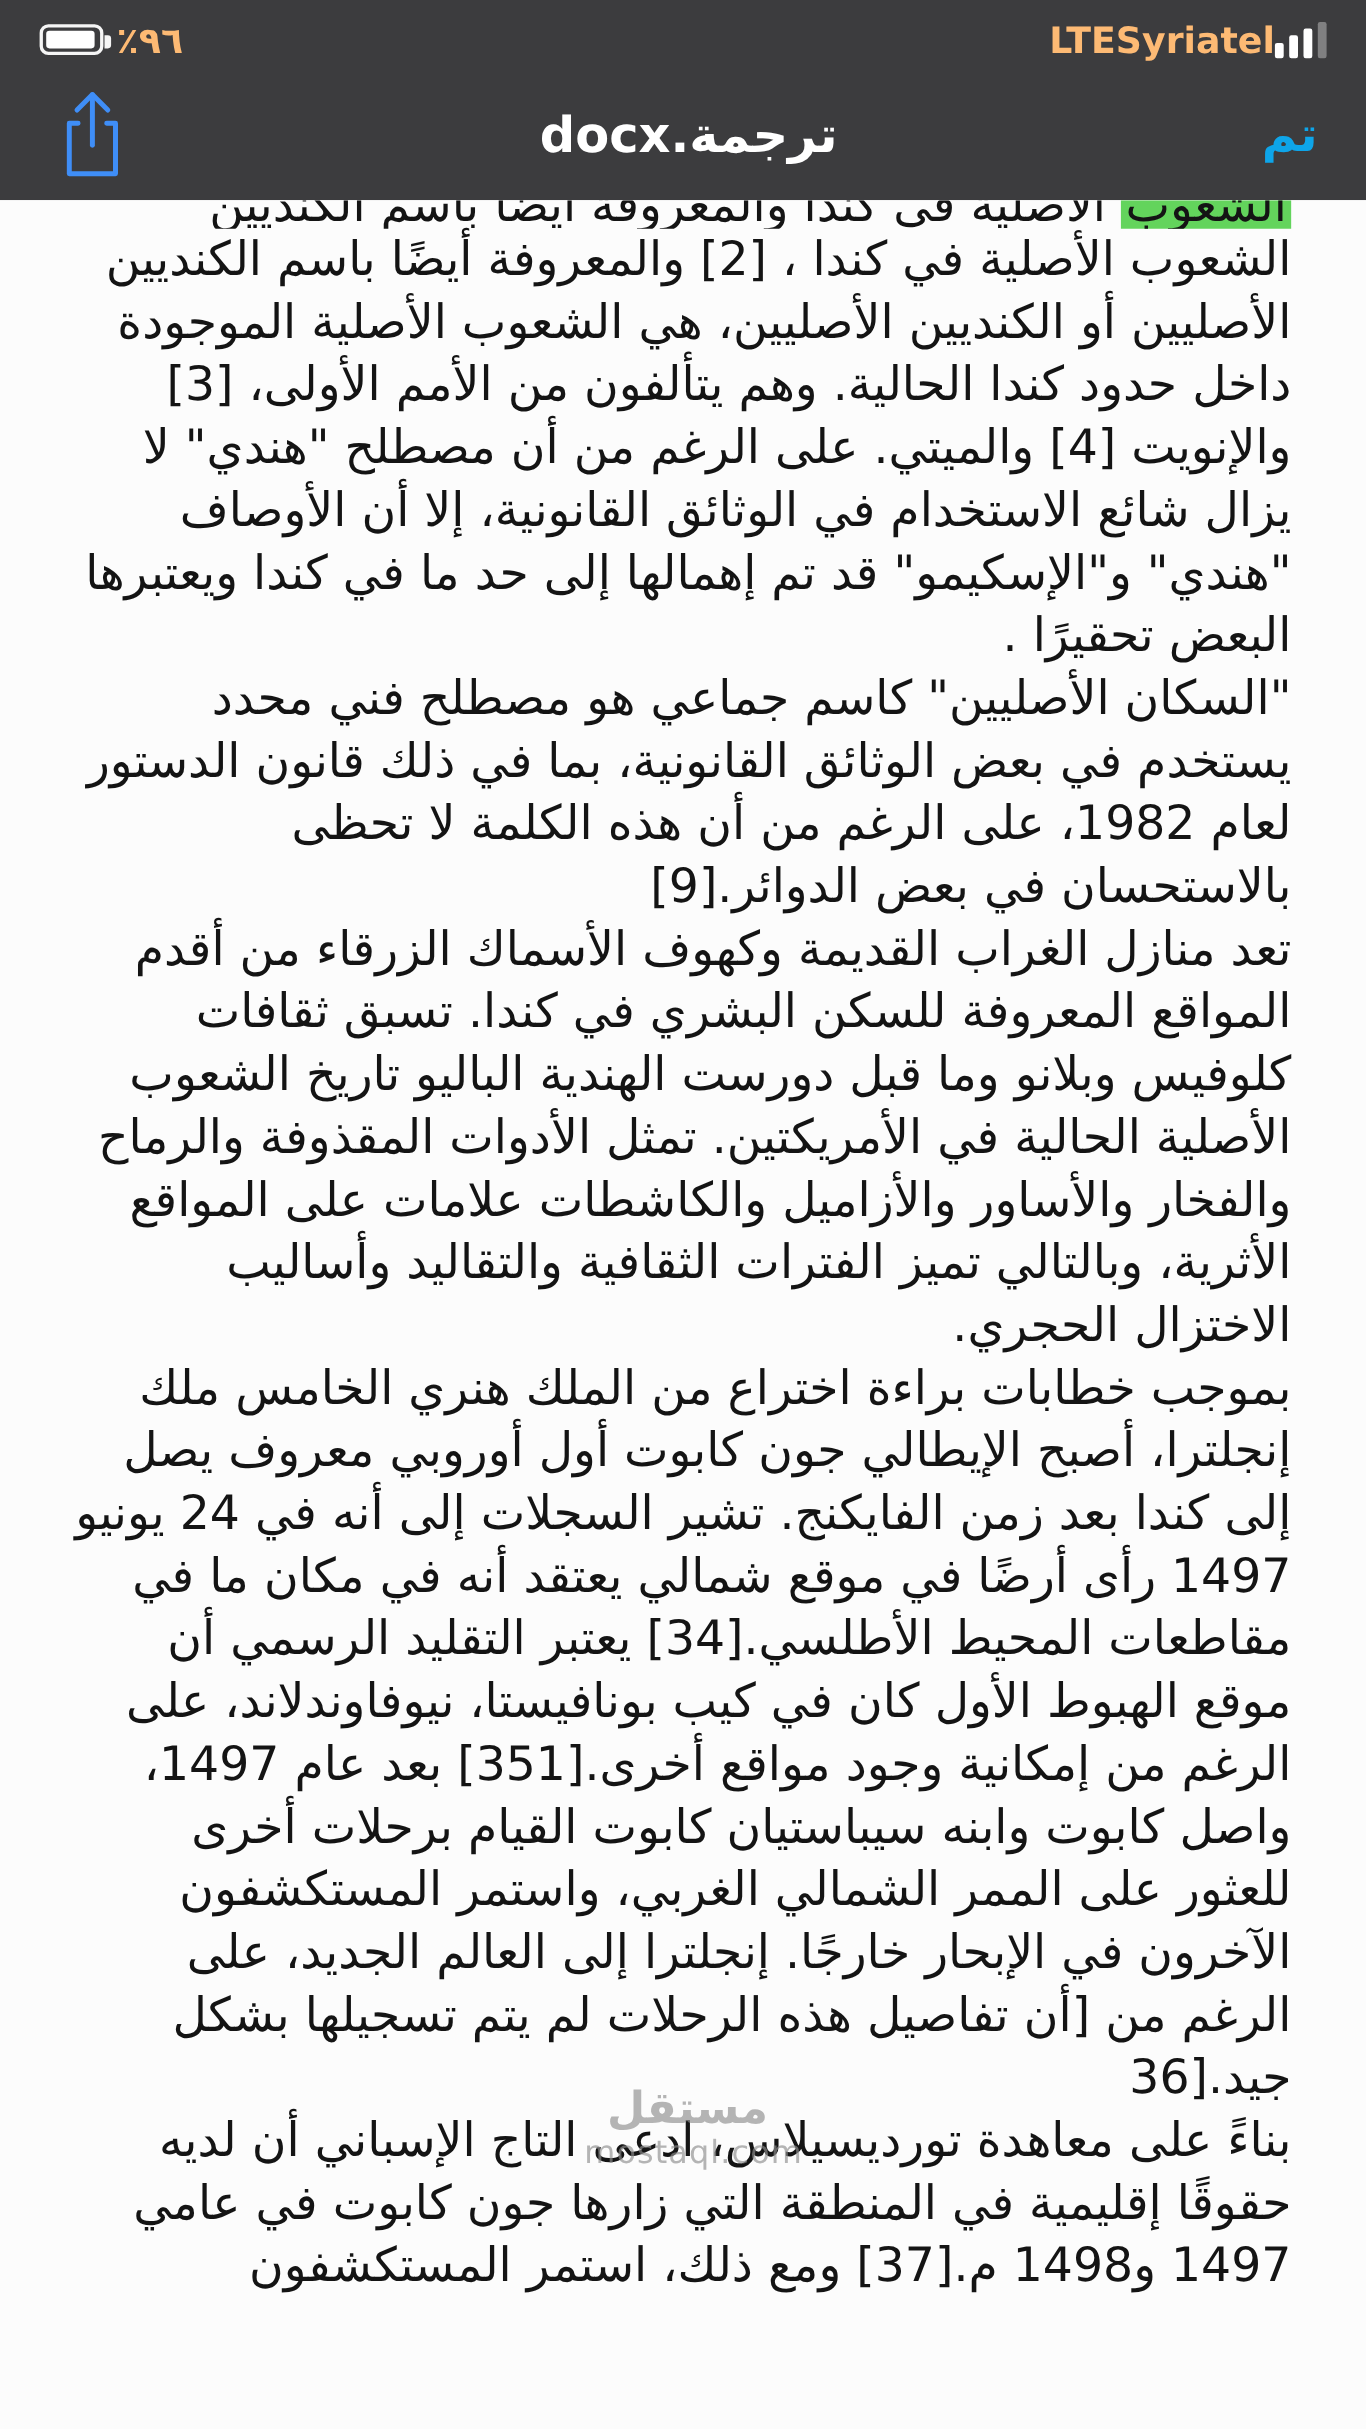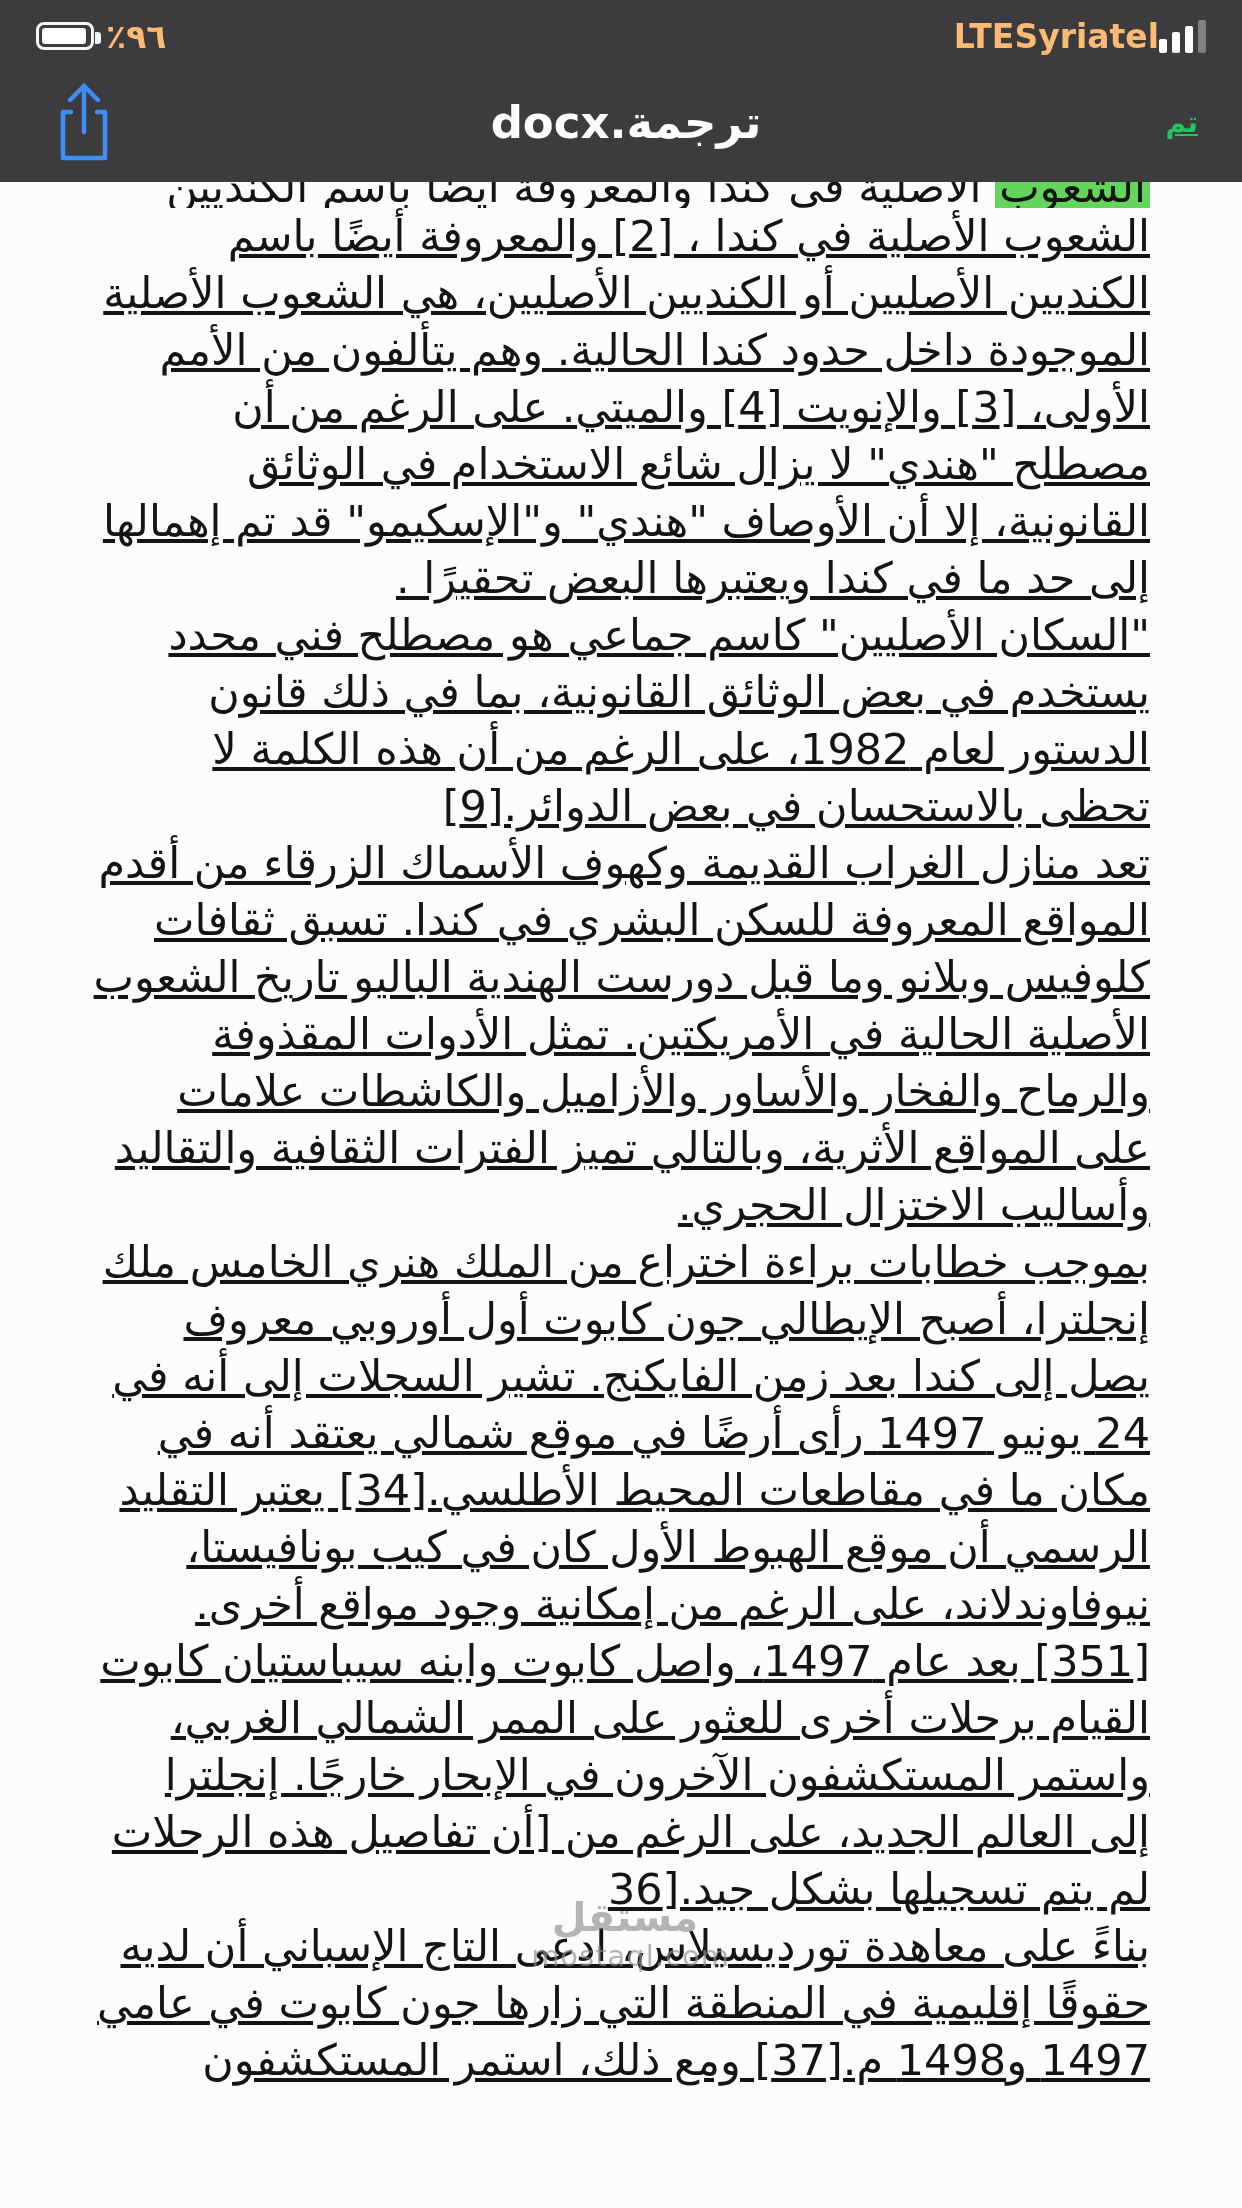--- a/index.html
+++ b/index.html
@@ -22,26 +22,26 @@
     border-radius:0 3px 3px 0;}
   .sb-center{position:absolute;left:0;right:0;text-align:center;direction:rtl;pointer-events:none;}
   .sb-right{display:flex;align-items:center;direction:ltr;}
   .sig{display:flex;align-items:flex-end;gap:5px;height:34px;}
   .sig span{width:8px;border-radius:2px;background:#fff;display:block;}
   .sig .b1{height:14px;} .sig .b2{height:21px;} .sig .b3{height:27px;}
   .sig .b4{height:33px;background:rgba(255,255,255,.35);}
   .nav-bar{height:120px;display:flex;align-items:center;padding:0 44px;position:relative;box-sizing:border-box;}
   .share-btn{width:80px;height:88px;display:flex;align-items:center;justify-content:center;cursor:pointer;}
   .nav-title{position:absolute;left:0;right:0;text-align:center;color:#fff;font-size:45px;font-weight:600;direction:rtl;pointer-events:none;margin-left:10px;}
-  .done-btn{margin-left:auto;color:#22c55e;font-size:28px;font-weight:600;direction:rtl;cursor:pointer;text-decoration:underline;}
+  .done-btn{margin-left:auto;color:#0ea5e9;font-size:44px;font-weight:600;direction:rtl;cursor:pointer;}
   
   .doc{
     position:absolute;top:182px;left:0;right:0;bottom:0;background:#fcfcfc;
-    padding:0 92px;box-sizing:border-box;direction:rtl;text-align:right;
-    color:#141414;font-size:43px;line-height:57px;overflow:hidden;text-decoration:underline;
+    padding:0 68px;box-sizing:border-box;direction:rtl;text-align:right;
+    color:#141414;font-size:43px;line-height:57px;overflow:hidden;
   }
   .partial{height:26px;overflow:hidden;position:relative;}
   .partial .inner{position:absolute;bottom:-8px;right:0;white-space:nowrap;}
   .hl{background:#63d45c;padding:0 4px;}
   .doc-heading{font-size:47px;line-height:62px;font-weight:700;margin:26px 0 40px;}
   .doc p{margin:0;}
   .watermark{
     position:absolute;left:520px;top:1894px;width:210px;text-align:center;
     color:#8f8f8f;opacity:.65;direction:rtl;line-height:1.15;
   }

